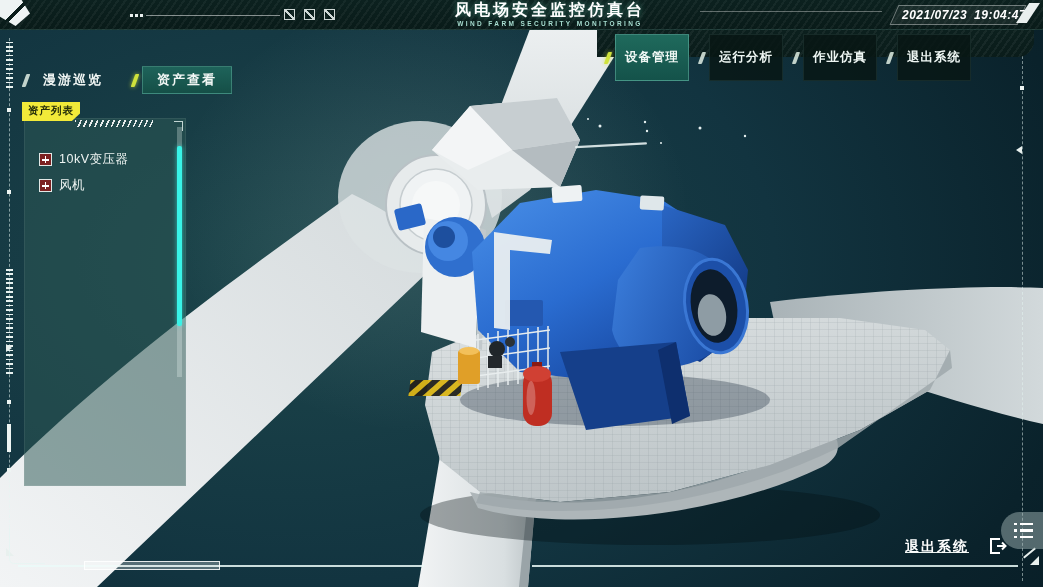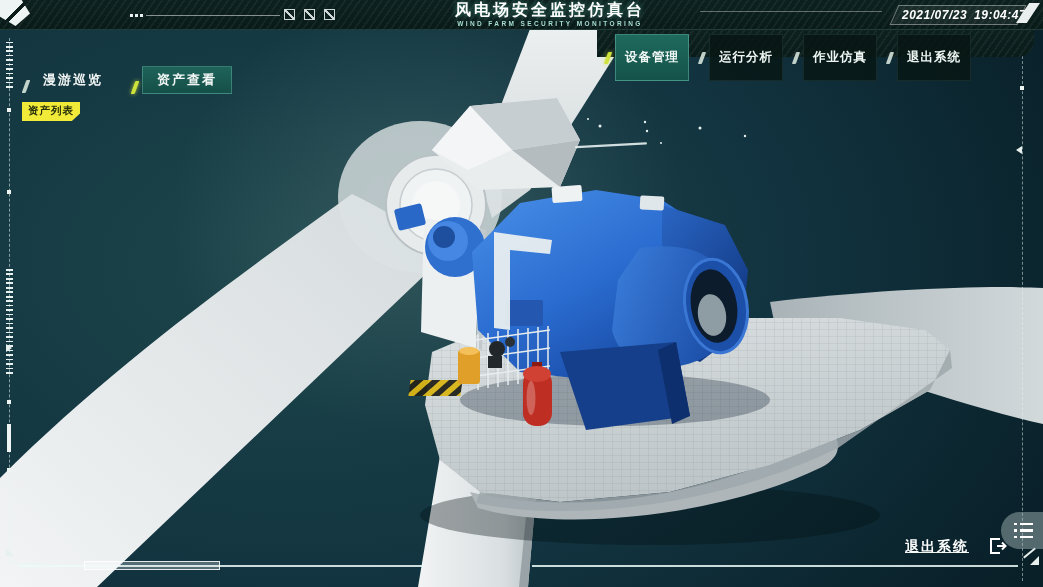--- a/index.html
+++ b/index.html
@@ -57,21 +57,21 @@
     border-radius:0 0 16px 0;z-index:28;}
   .nav-tabs{position:absolute;left:606px;top:34px;display:flex;gap:11px;z-index:31;}
   .nav-tab{display:flex;align-items:center;cursor:pointer;}
   .tick{width:4px;height:12px;background:rgba(225,238,228,.85);transform:skewX(-20deg);margin-right:5px;border-radius:1px;}
   .nav-tab.active .tick,.view-tab.active .tick{background:#cfe23c;box-shadow:0 0 4px rgba(207,226,60,.8);}
   .tab-label{font-size:12.5px;font-weight:bold;color:#eef6f3;letter-spacing:1px;
     background:rgba(7,22,20,.82);padding:14px 9px;border:1px solid rgba(120,180,170,.12);}
   .nav-tab.active .tab-label{background:linear-gradient(180deg,#1f6a5c,#14524a);border:1px solid rgba(140,230,210,.35);}
   
   .view-tabs{position:absolute;left:24px;top:66px;display:flex;align-items:center;gap:20px;z-index:31;}
-  .view-tab{display:flex;align-items:flex-end;cursor:pointer;}
+  .view-tab{display:flex;align-items:center;cursor:pointer;}
   .view-tab .tick{height:13px;}
   .vt-label{font-size:13px;font-weight:bold;color:#f2f7f5;letter-spacing:2px;padding:4px 10px;}
   .view-tab.active .vt-label{background:linear-gradient(180deg,#1e635a,#154f47);border:1px solid rgba(140,230,210,.3);padding:4px 14px;}
   
   .asset-tag{position:absolute;left:22px;top:102px;z-index:32;background:#f2ea39;color:#27300a;
     font-size:10.5px;font-weight:bold;padding:2px 6px 3px;letter-spacing:1px;
     clip-path:polygon(0 0,100% 0,100% 60%,86% 100%,0 100%);}
   .asset-panel{position:absolute;left:24px;top:118px;width:162px;height:368px;z-index:25;
     background:rgba(44,88,84,.52);border:1px solid rgba(255,255,255,.07);}
   .panel-hatch{position:absolute;left:50px;top:1px;width:78px;height:7px;
@@ -319,20 +319,36 @@
       <span class="tick"></span>
       <span class="vt-label">漫游巡览</span>
     </div>
     <div class="view-tab active">
       <span class="tick"></span>
       <span class="vt-label">资产查看</span>
     </div>
   </div>
 
   <div class="asset-tag">资产列表</div>
+  <section class="asset-panel">
+    <div class="panel-hatch"></div>
+    <div class="panel-bracket"></div>
+    <div class="tree">
+      <div class="tree-item">
+        <span class="plus-box"></span>
+        <span class="tree-label">10kV变压器</span>
+      </div>
+      <div class="tree-item">
+        <span class="plus-box"></span>
+        <span class="tree-label">风机</span>
+      </div>
+    </div>
+    <div class="scroll-track"></div>
+    <div class="scroll-thumb"></div>
+  </section>
 
   <div class="ruler-left">
     <div class="rl-line"></div>
     <div class="rl-hatch-a"></div>
     <div class="rdot rl-d1"></div>
     <div class="rdot rl-d2"></div>
     <div class="rl-hatch-b"></div>
     <div class="rl-tri"></div>
     <div class="rdot rl-d3"></div>
     <div class="rl-bar"></div>

